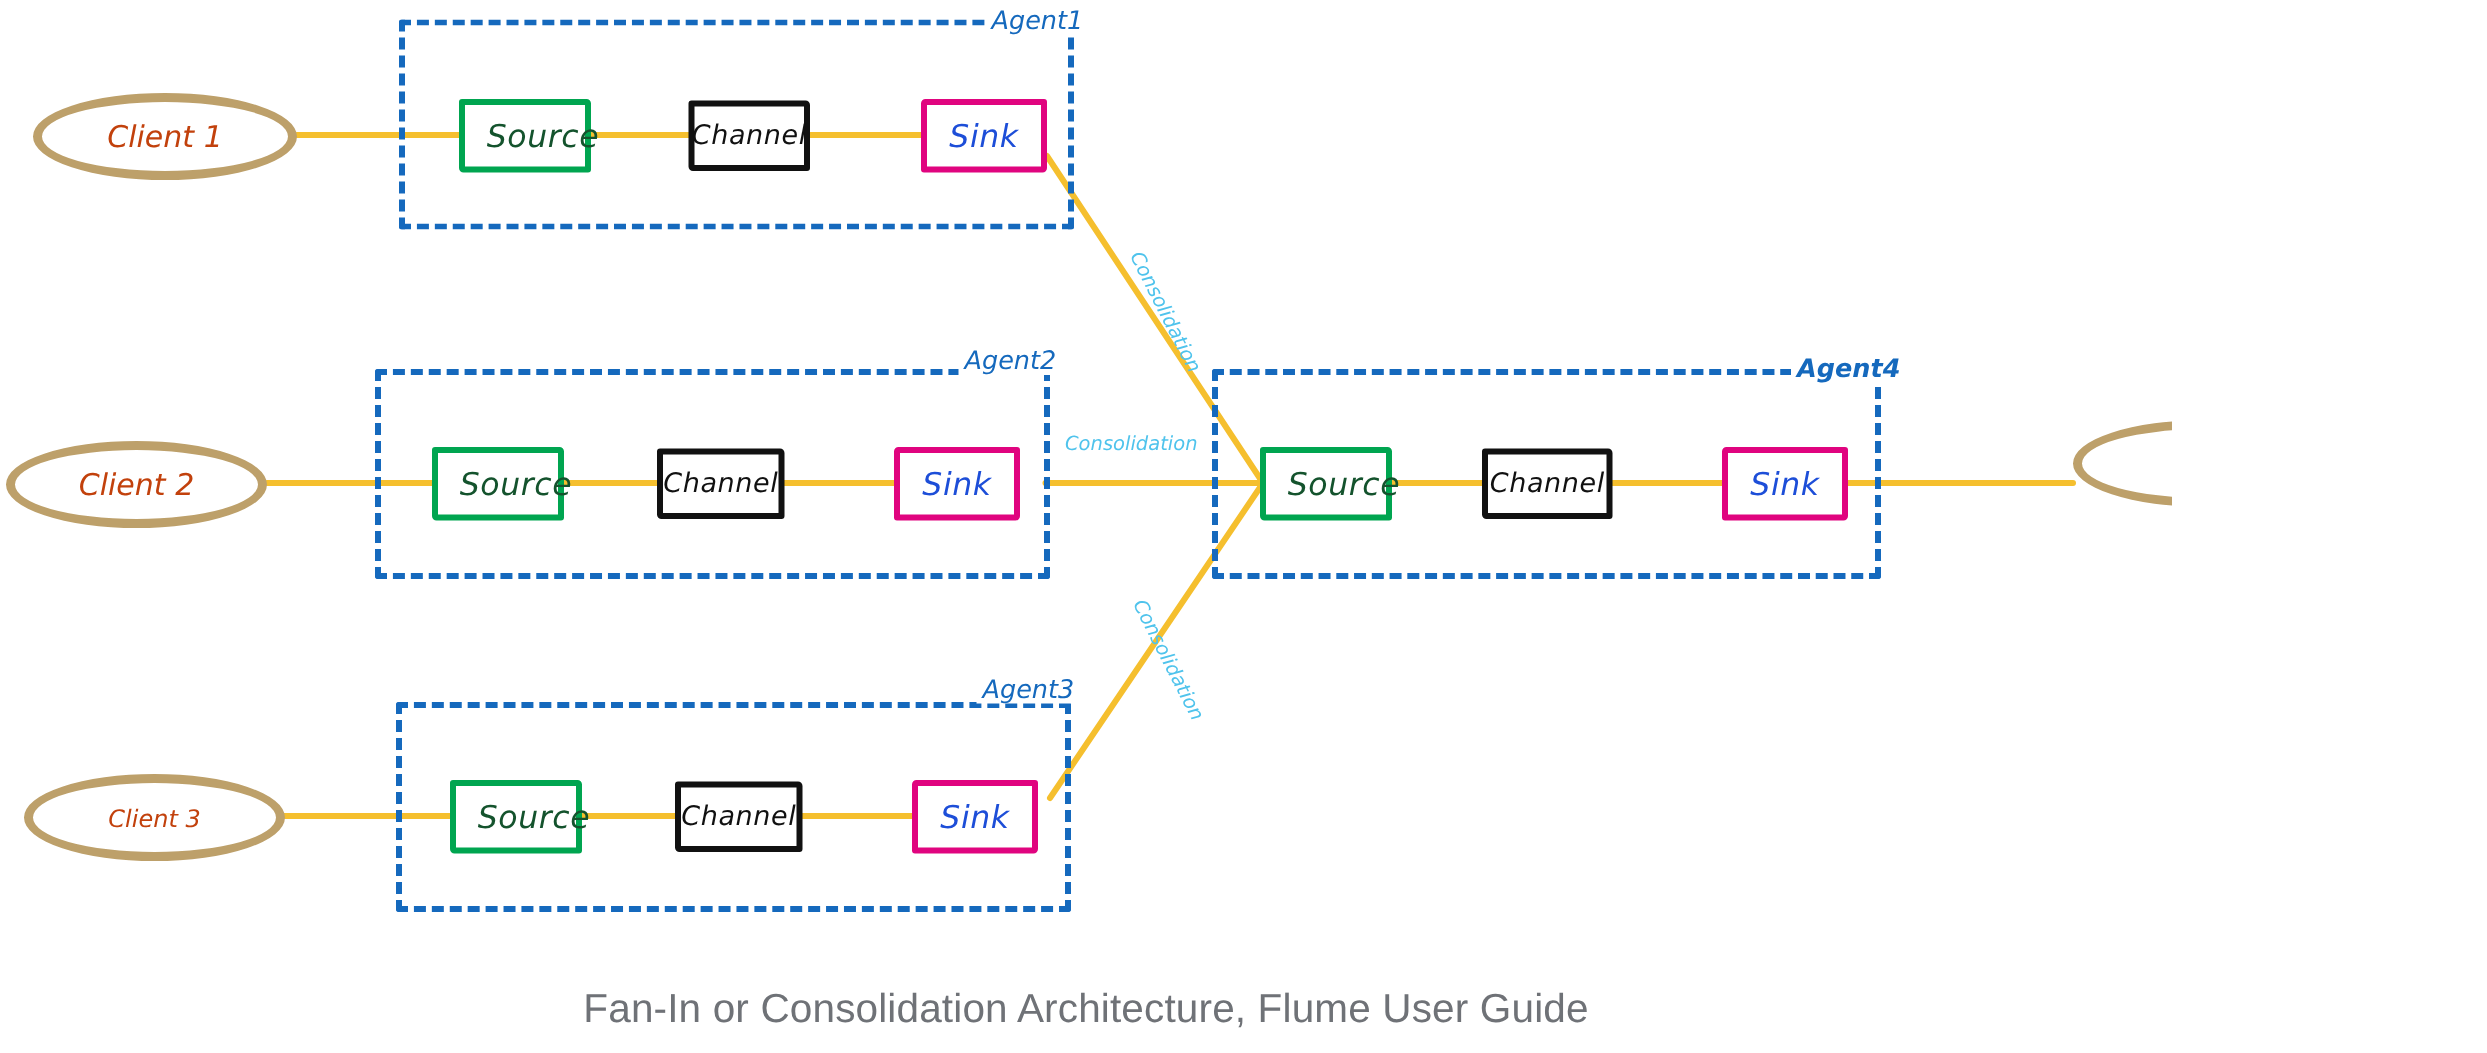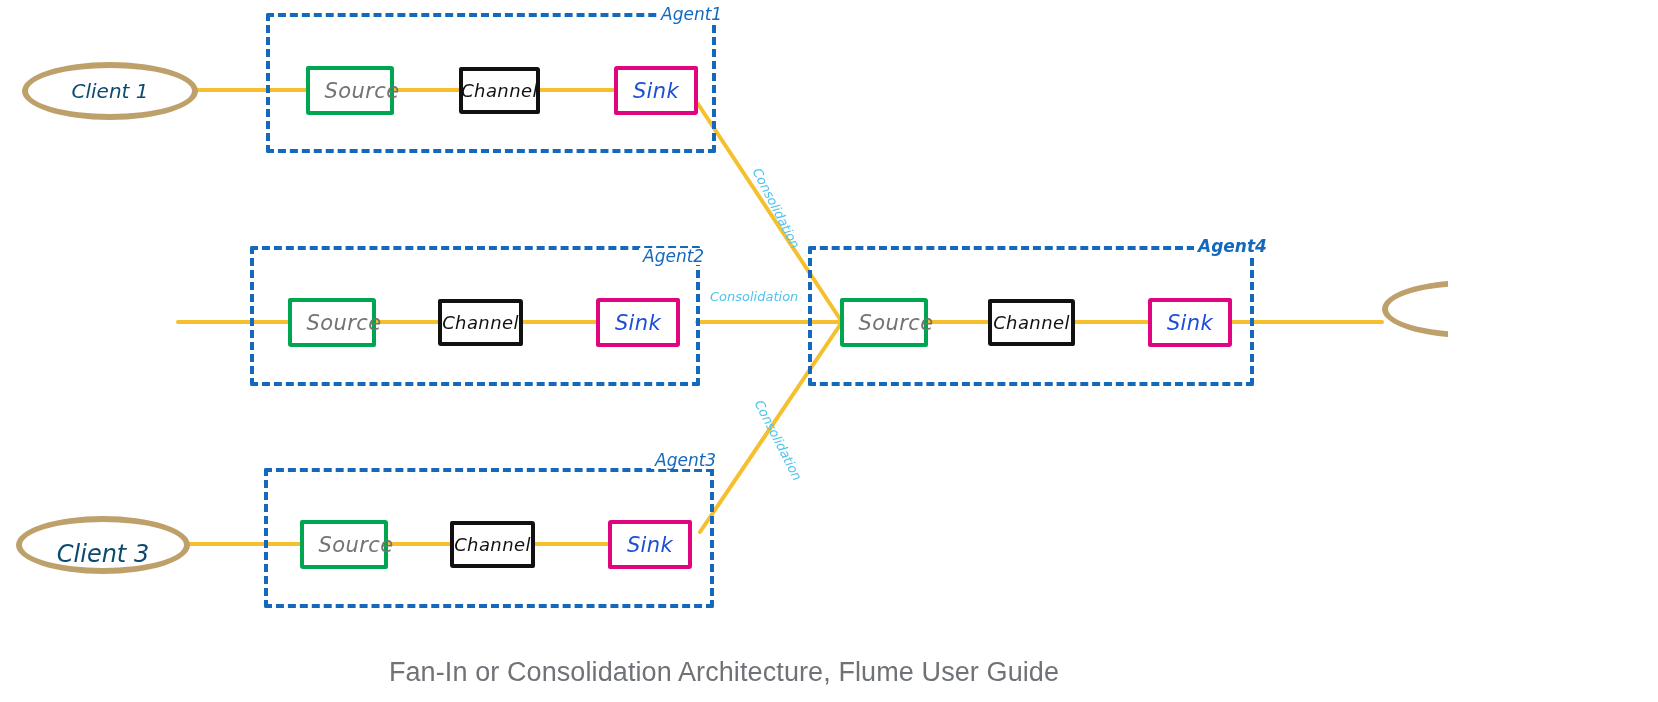--- a/index.html
+++ b/index.html
@@ -33,21 +33,21 @@
     justify-content: center;
     background: #ffffff;
     font-family: "DejaVu Sans", sans-serif;
     font-style: italic;
     font-weight: 400;
     letter-spacing: .4px;
     white-space: nowrap;
   }
   .node.source {
     border: 4px solid #00a550;
-    color: #737373;
+    color: #14532d;
     border-radius: 2px 3px 2px 3px;
     padding-left: 24px;
   }
   .node.channel {
     border: 4px solid #111111;
     color: #111111;
     border-radius: 2px 3px 2px 3px;
     align-items: center;
   }
   .node.sink {
@@ -58,21 +58,21 @@
   
   .ellipse {
     position: absolute;
     box-sizing: border-box;
     border: 6px solid #bda06a;
     border-radius: 50%;
     background: #ffffff;
     display: flex;
     align-items: center;
     justify-content: center;
-    color: #0c4a6e;
+    color: #c2410c;
     font-family: "DejaVu Sans", sans-serif;
     font-style: italic;
     white-space: nowrap;
   }
   
   .agent-box {
     position: absolute;
     box-sizing: border-box;
     border: 4px dashed #1569bd;
     background: transparent;
@@ -154,37 +154,40 @@
     <span>Source</span>
   </div>
   <div class="node channel" style="left:459px; top:67px; width:81px; height:47px; font-size:18px;">
     <span>Channel</span>
   </div>
   <div class="node sink" style="left:614px; top:66px; width:84px; height:49px; font-size:21px;">
     <span>Sink</span>
   </div>
 
   <div class="agent-box" style="left:250px; top:246px; width:450px; height:140px;"></div>
-  <div class="agent-label" style="left:639px; top:248px;font-style:italic;">Agent2</div>
-
+  <div class="agent-label" style="left:639px; top:233px;font-style:italic;">Agent2</div>
+
+  <div class="ellipse" style="left:4px; top:294px; width:174px; height:58px; font-size:20px;">
+    <span>Client 2</span>
+  </div>
 
   <div class="node source" style="left:288px; top:298px; width:88px; height:49px; font-size:21px;">
     <span>Source</span>
   </div>
   <div class="node channel" style="left:438px; top:299px; width:85px; height:47px; font-size:18px;">
     <span>Channel</span>
   </div>
   <div class="node sink" style="left:596px; top:298px; width:84px; height:49px; font-size:21px;">
     <span>Sink</span>
   </div>
 
   <div class="agent-box" style="left:264px; top:468px; width:450px; height:140px;"></div>
   <div class="agent-label" style="left:651px; top:452px;">Agent3</div>
 
-  <div class="ellipse" style="left:16px; top:516px; width:174px; height:58px; font-size:24px;align-items:flex-end;">
+  <div class="ellipse" style="left:16px; top:516px; width:174px; height:58px; font-size:16px;">
     <span>Client 3</span>
   </div>
 
   <div class="node source" style="left:300px; top:520px; width:88px; height:49px; font-size:21px;">
     <span>Source</span>
   </div>
   <div class="node channel" style="left:450px; top:521px; width:85px; height:47px; font-size:18px;">
     <span>Channel</span>
   </div>
   <div class="node sink" style="left:608px; top:520px; width:84px; height:49px; font-size:21px;">

